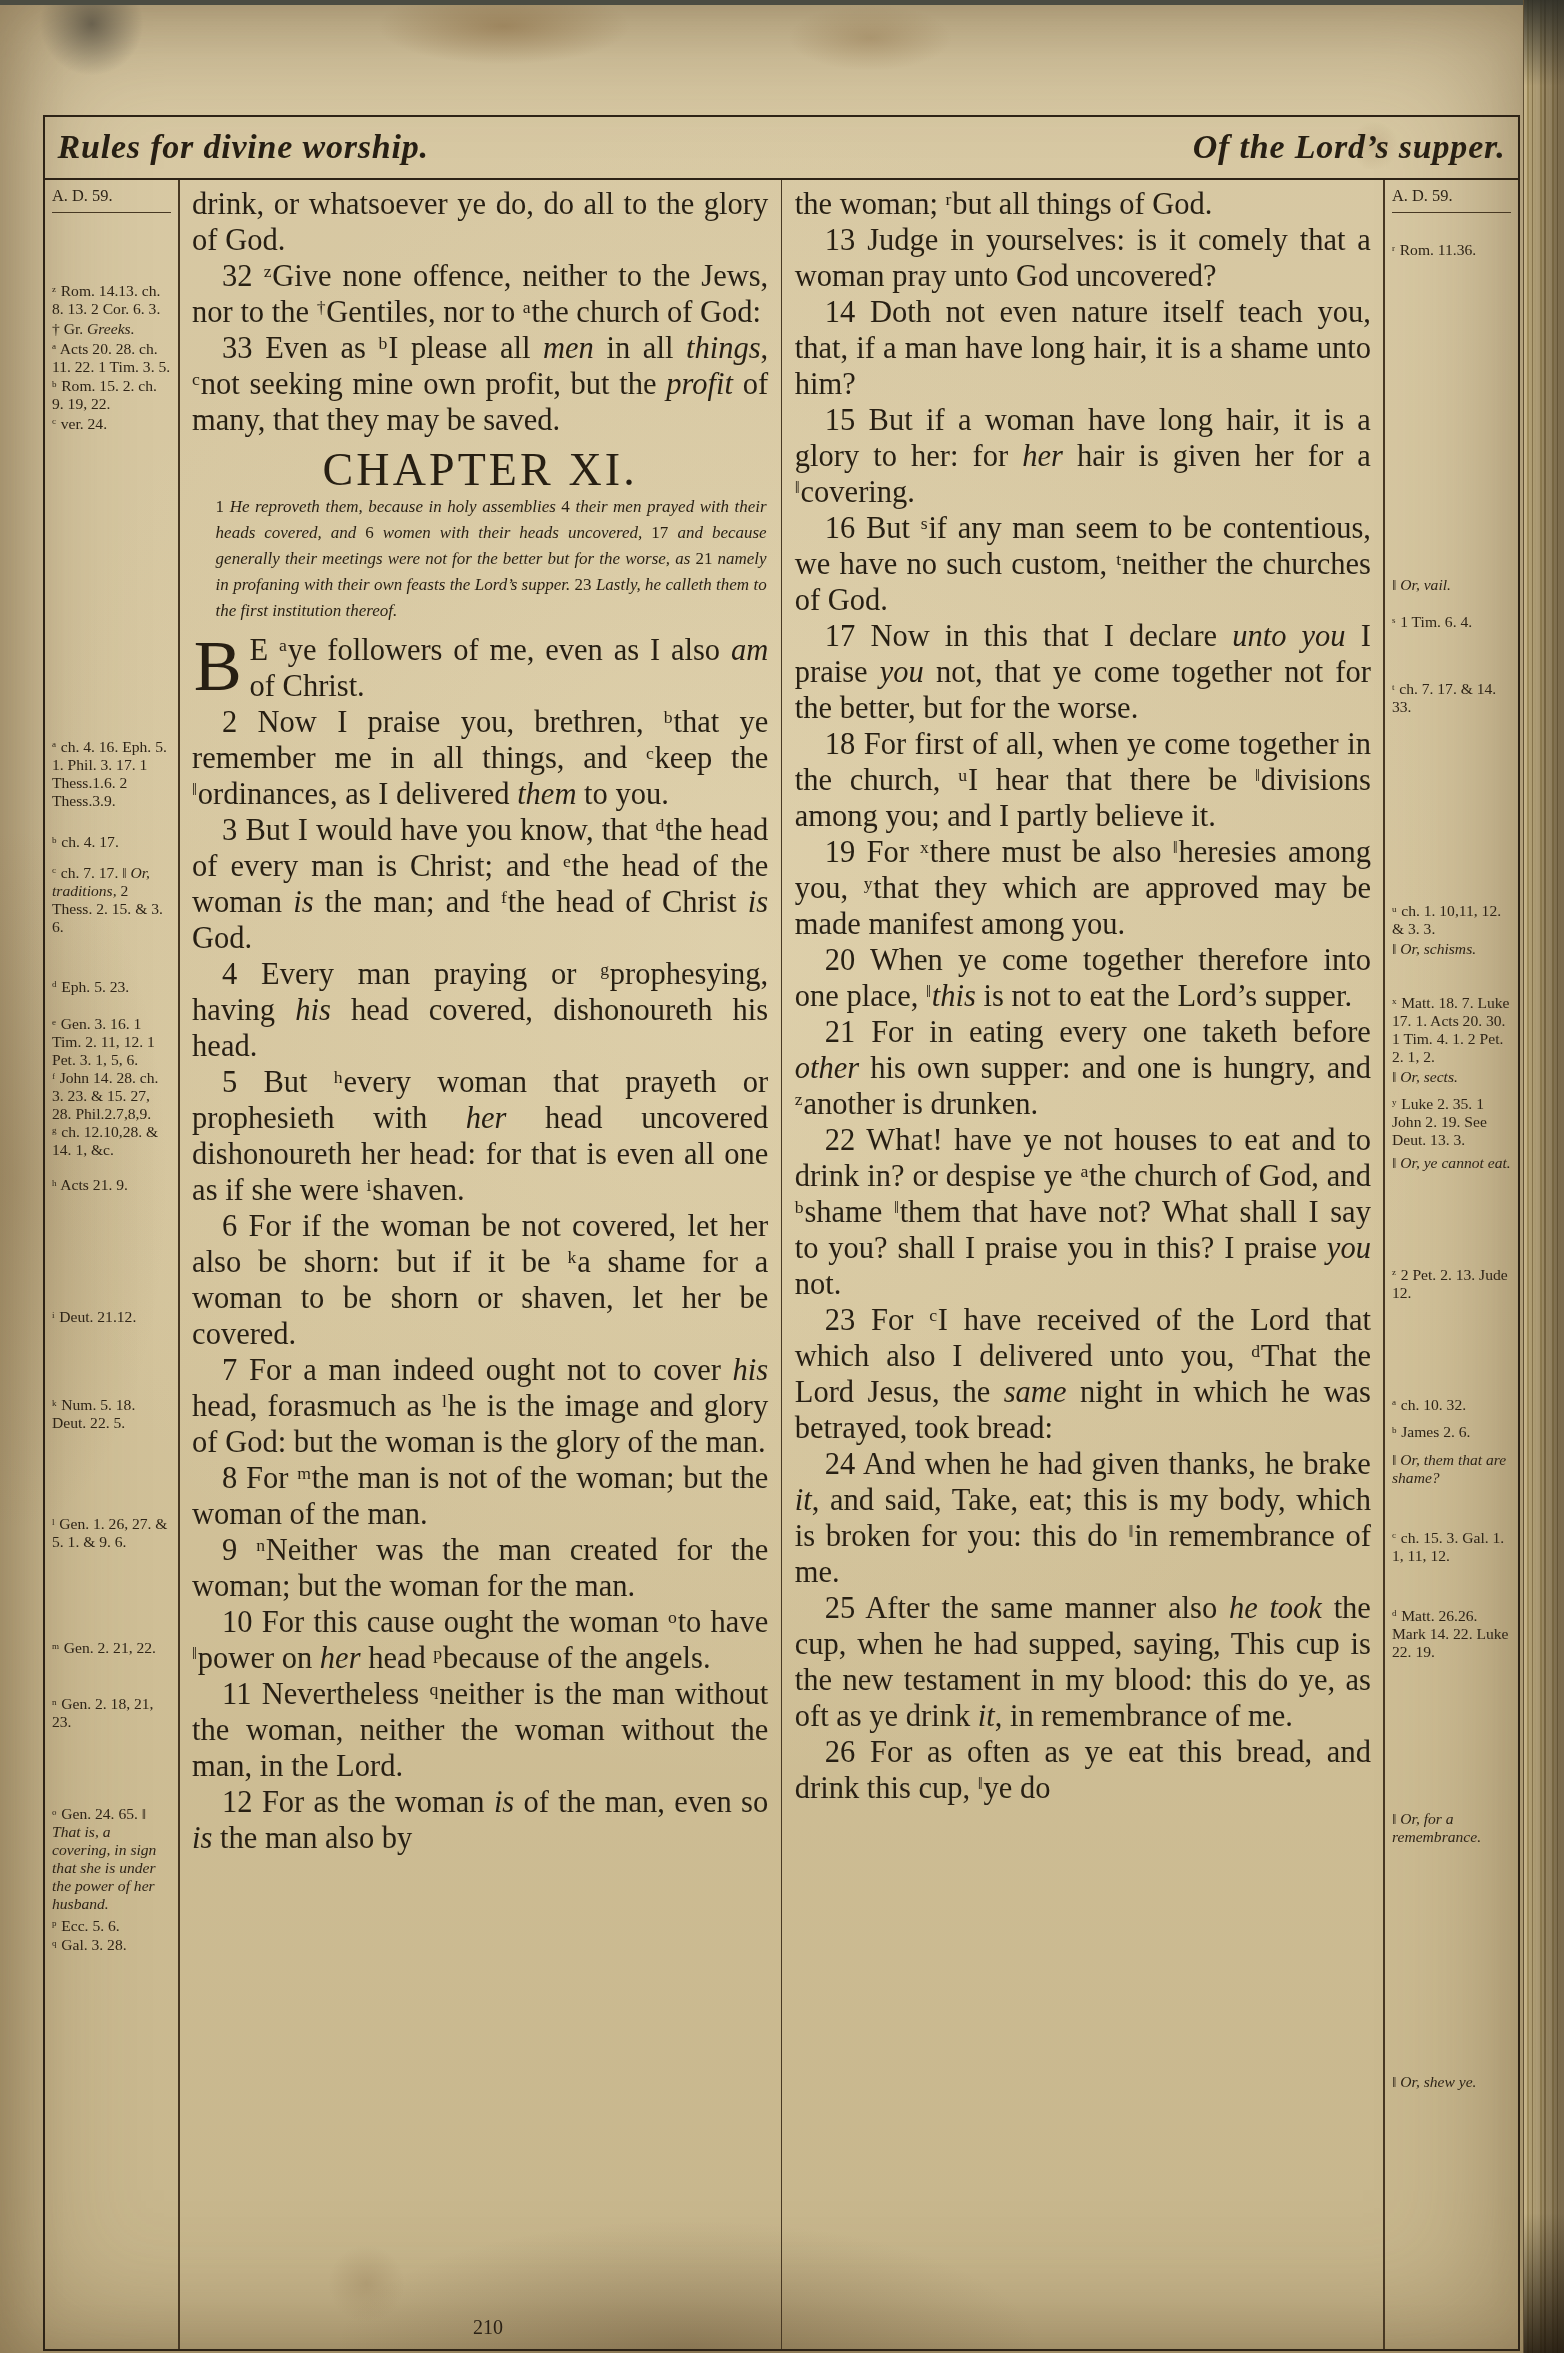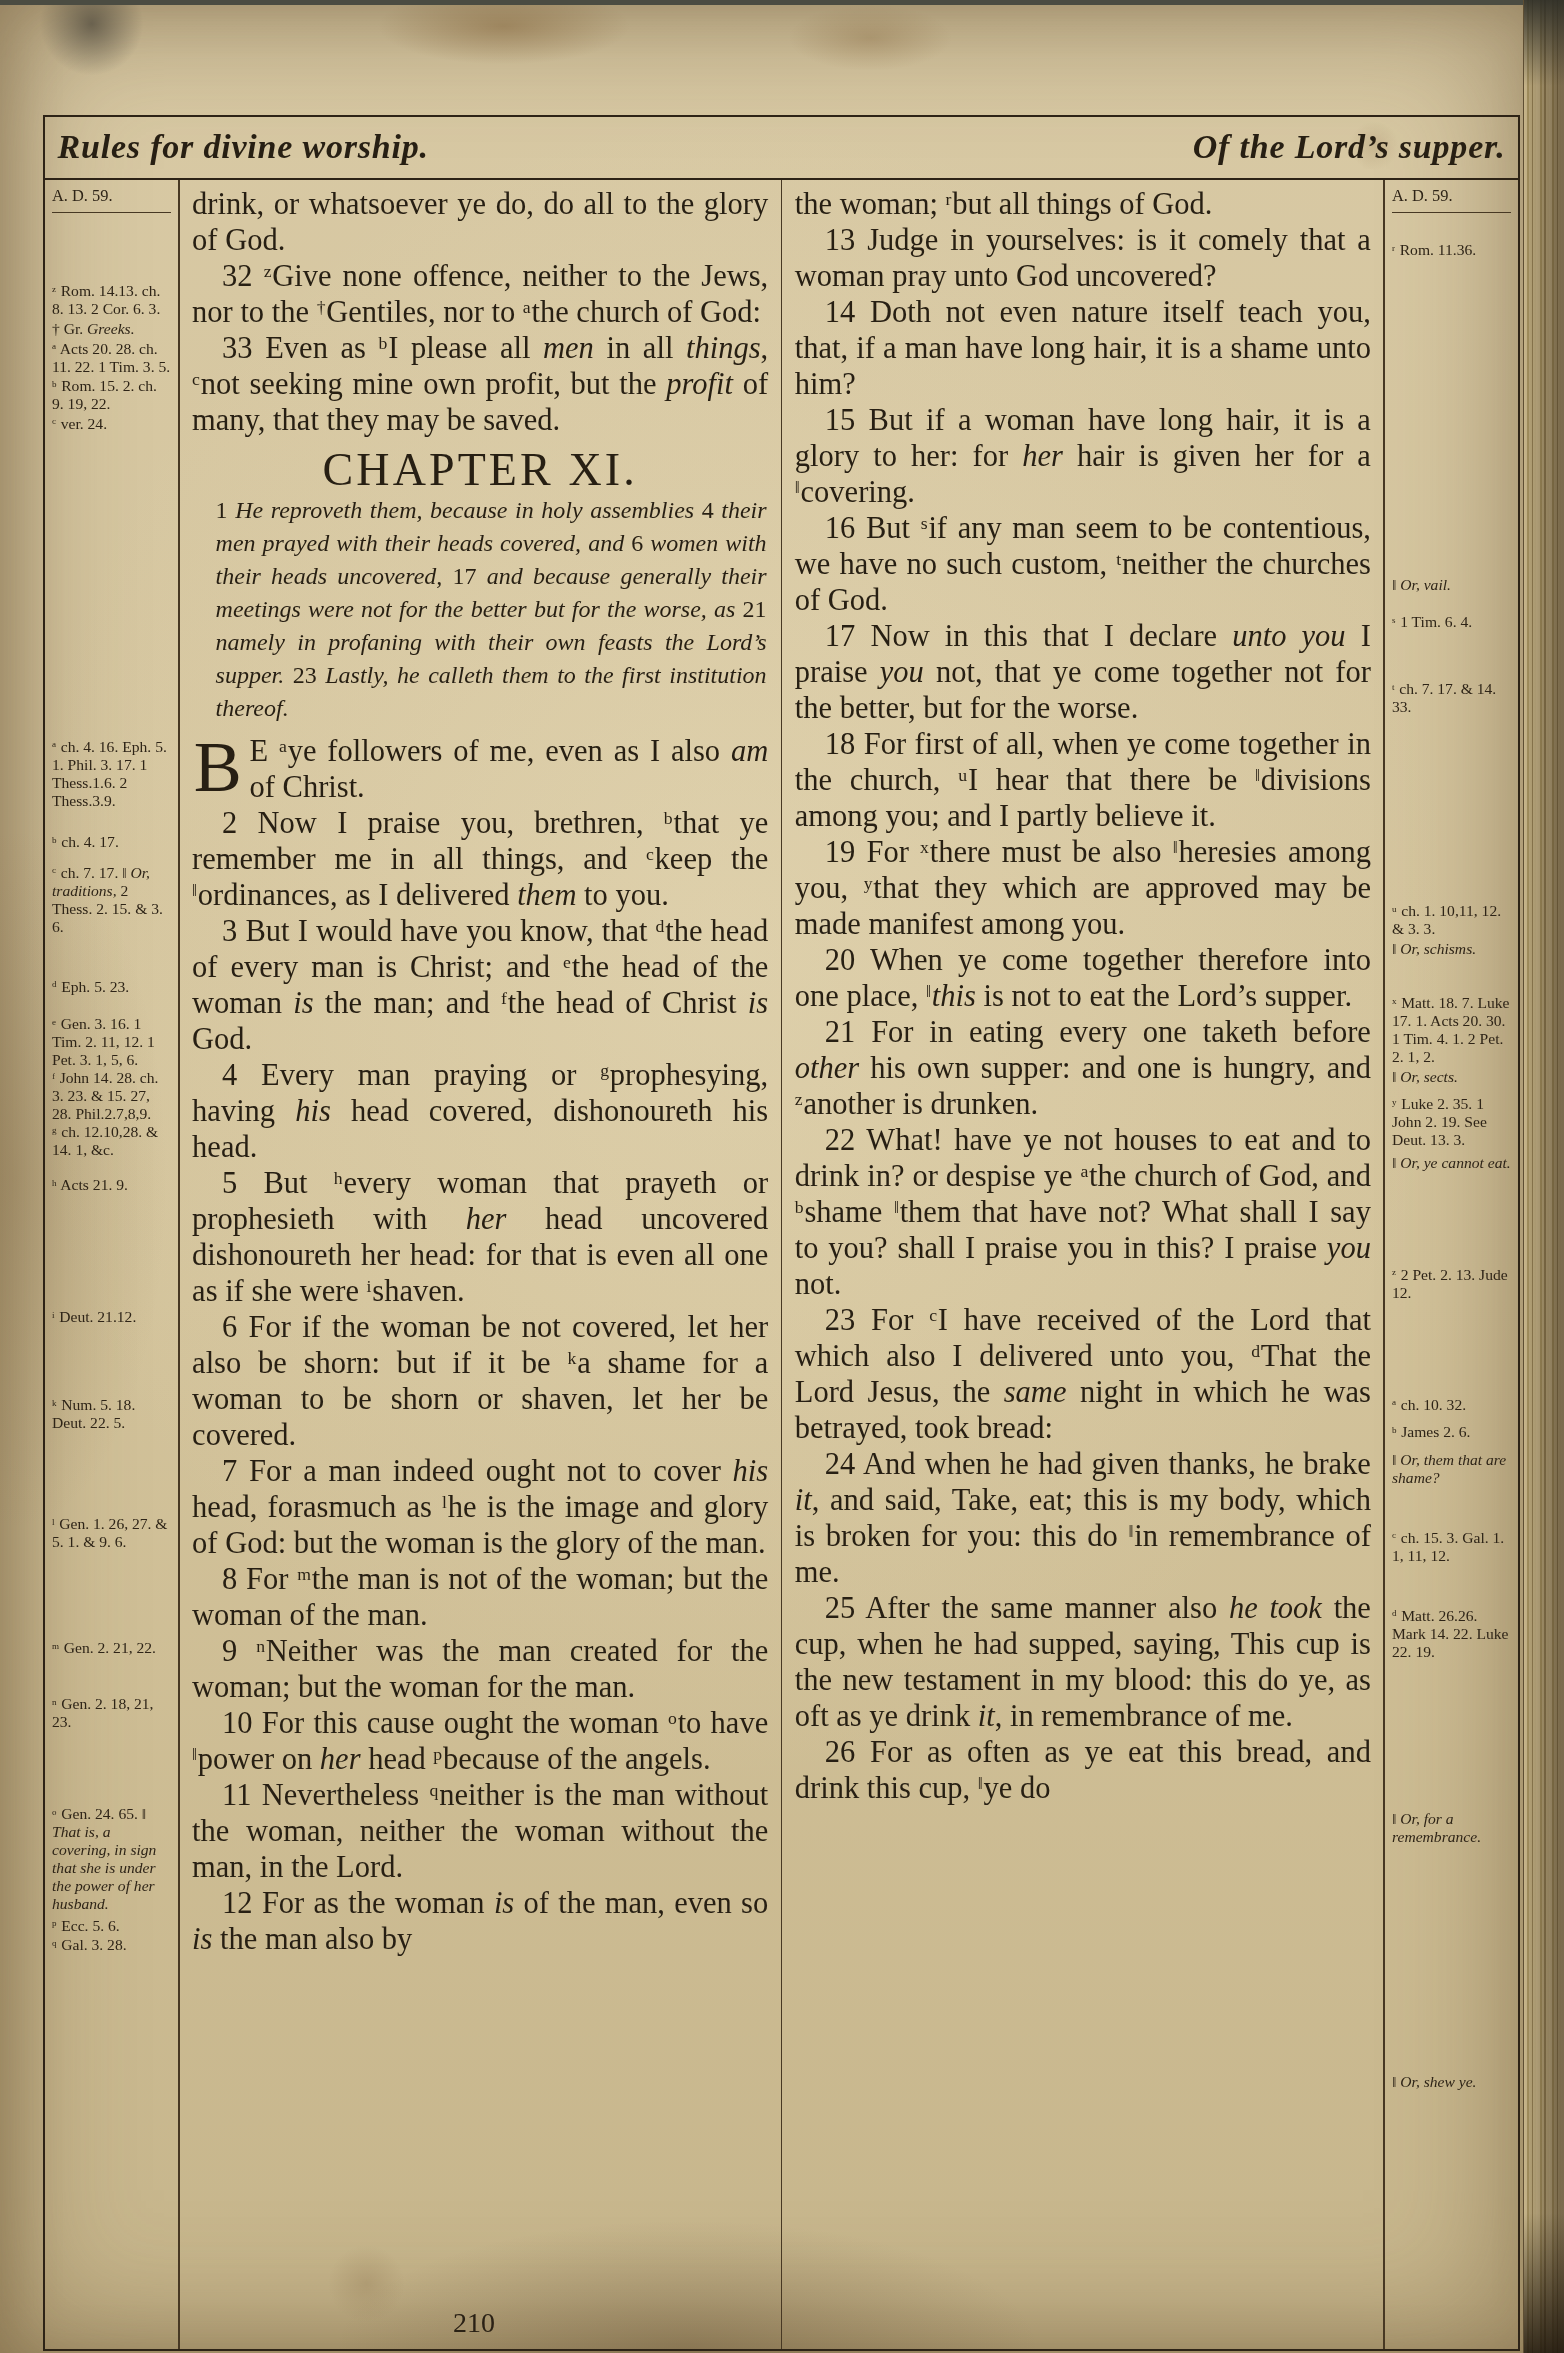--- a/index.html
+++ b/index.html
@@ -65,27 +65,27 @@
   .text-col{
     font-size:30.5px;line-height:36px;text-align:justify;
     padding:6.3px 12.5px 0;overflow:hidden;hyphens:auto;-webkit-hyphens:auto;
   }
   .verse{text-indent:30px;}
   .cont{text-indent:0;}
   .dropcap{text-indent:0;}
   .dc{float:left;font-size:72px;line-height:59px;padding:4.7px 7.8px 0 1.6px;}
   .chapter{text-align:center;text-indent:0;font-size:46px;letter-spacing:3.1px;margin:14px 0 6.3px;}
   .summary{
-    font-size:24px;line-height:33px;text-align:justify;text-indent:0;
+    font-size:17px;line-height:26px;text-align:justify;text-indent:0;
     margin:0 1.6px 7.8px 0;padding-left:23.5px;
   }
   sup{font-size:.58em;line-height:0;vertical-align:baseline;position:relative;top:-.5em;margin-right:0.8px;}
   .page-number{
-    position:absolute;left:129px;width:600px;bottom:9.4px;
-    text-align:center;font-size:28px;color:#2a2115;
+    position:absolute;left:143px;width:600px;bottom:9.4px;
+    text-align:center;font-size:20px;color:#2a2115;
   }
 </style>
 </head>
 <body>
 
 <div class="stage">
   <div class="paper">
     <div class="stains"></div>
     <div class="frame">
       <div class="header">

